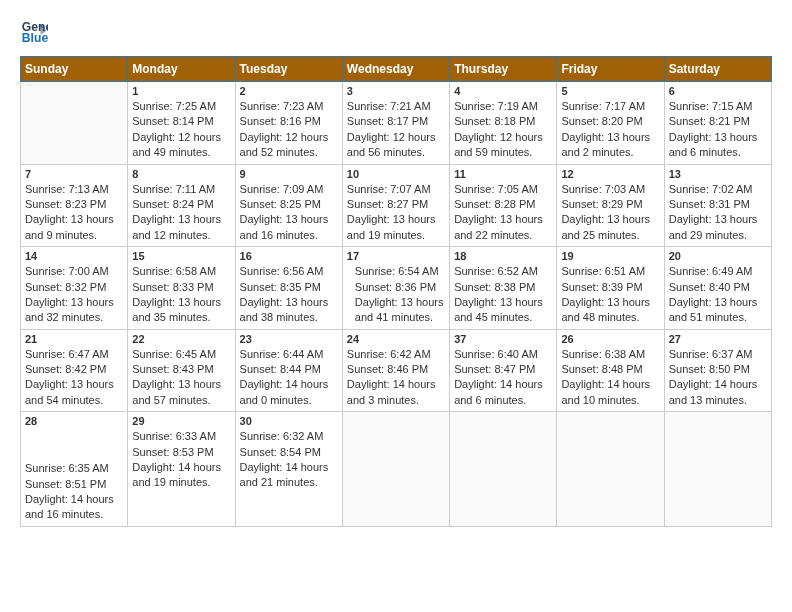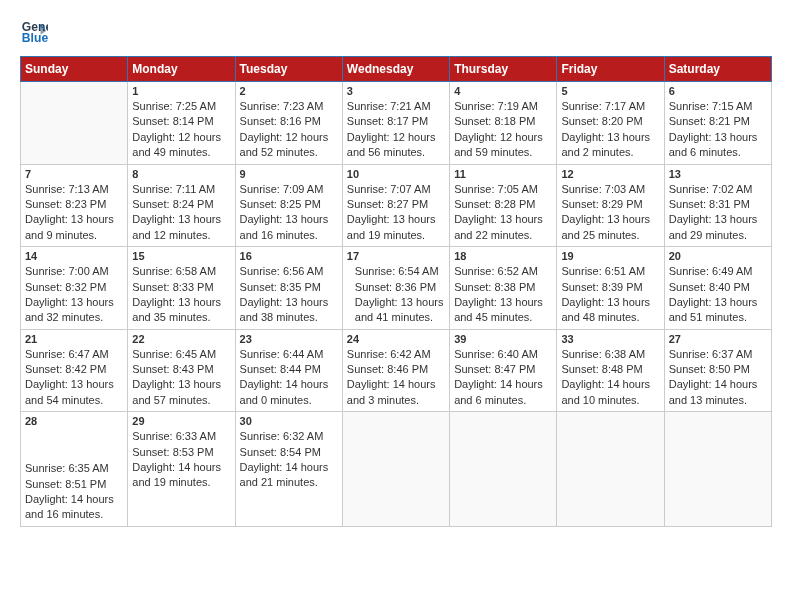--- a/index.html
+++ b/index.html
@@ -43,21 +43,21 @@
       font-size: 14px;
       color: #555;
       margin-top: 2px;
     }
     table {
       width: 100%;
       border-collapse: collapse;
       table-layout: fixed;
     }
     th {
-      background-color: #b91c1c;
+      background-color: #a16207;
       color: #fff;
       font-size: 12px;
       font-weight: bold;
       padding: 5px 4px;
       text-align: left;
       border: 1px solid #2e75b6;
     }
     td {
       border: 1px solid #ccc;
       vertical-align: top;
@@ -290,28 +290,28 @@
 and 0 minutes.</div>
           </td>
           <td>
             <span class="day-num">24</span>
             <div class="day-info" style="white-space: pre-line;">Sunrise: 6:42 AM
 Sunset: 8:46 PM
 Daylight: 14 hours
 and 3 minutes.</div>
           </td>
           <td>
-            <span class="day-num">39</span>
+            <span class="day-num">37</span>
             <div class="day-info" style="white-space: pre-line;">Sunrise: 6:40 AM
 Sunset: 8:47 PM
 Daylight: 14 hours
 and 6 minutes.</div>
           </td>
           <td>
-            <span class="day-num">33</span>
+            <span class="day-num">26</span>
             <div class="day-info" style="white-space: pre-line;">Sunrise: 6:38 AM
 Sunset: 8:48 PM
 Daylight: 14 hours
 and 10 minutes.</div>
           </td>
           <td>
             <span class="day-num">27</span>
             <div class="day-info" style="white-space: pre-line;">Sunrise: 6:37 AM
 Sunset: 8:50 PM
 Daylight: 14 hours

